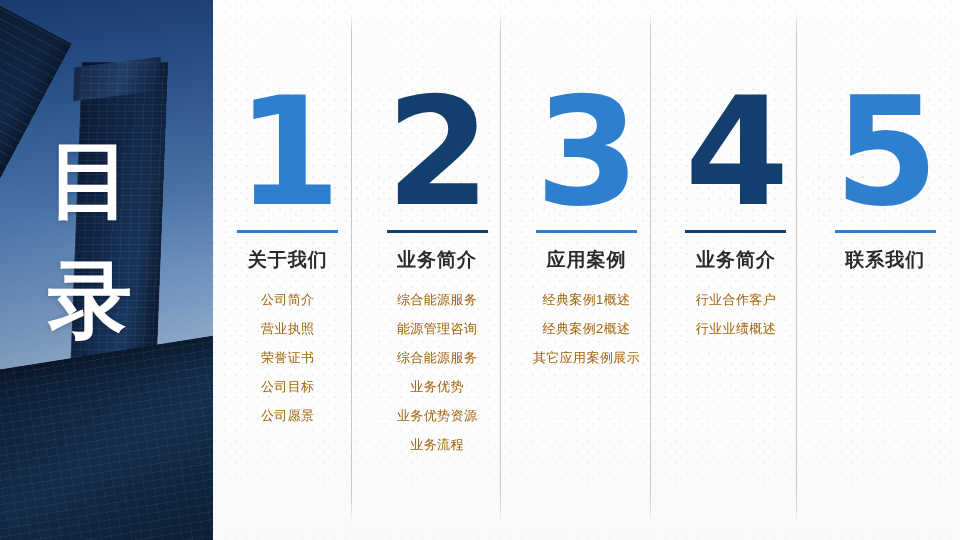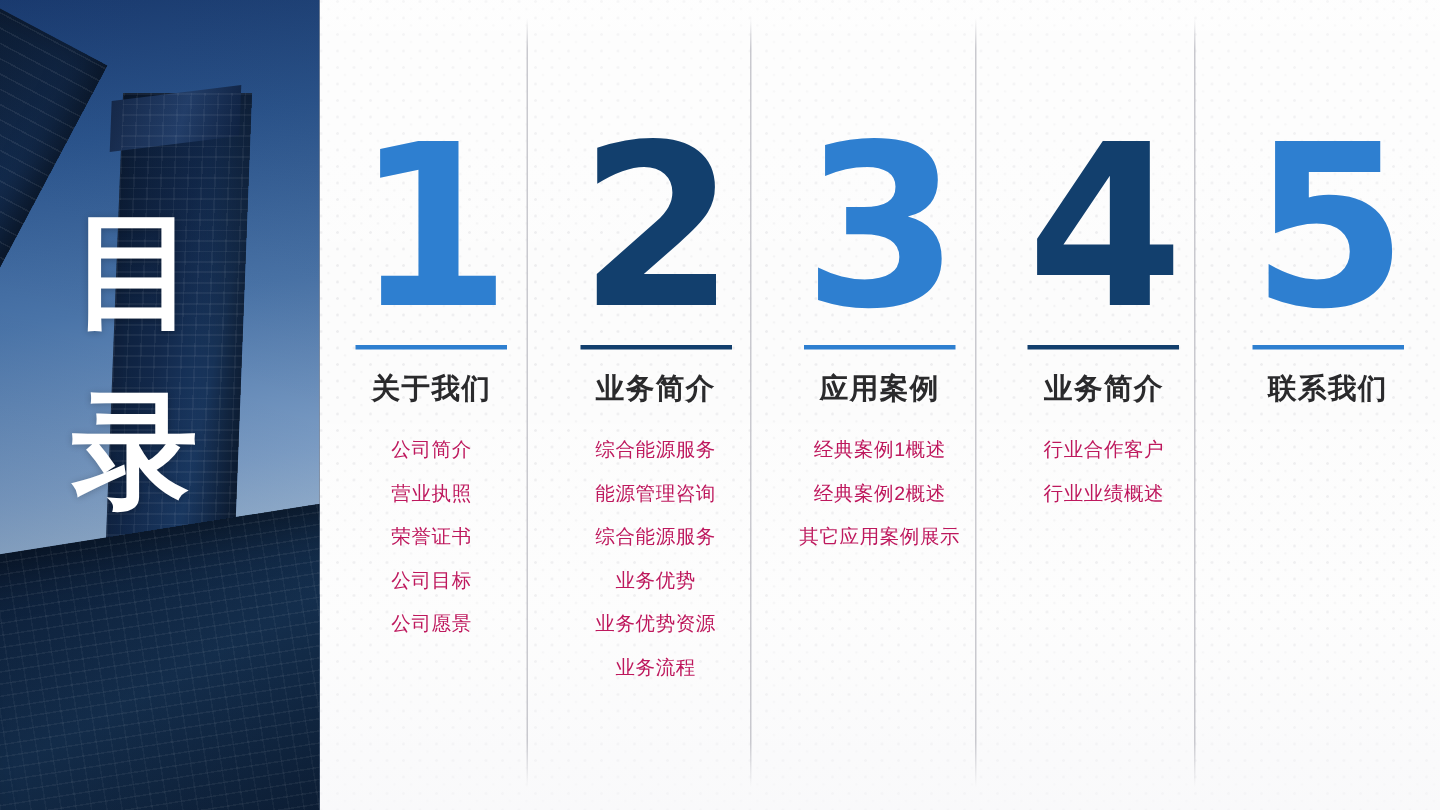--- a/index.html
+++ b/index.html
@@ -230,21 +230,21 @@
     line-height: 22px;
   }
   .items {
     margin-top: 14px;
     display: flex;
     flex-direction: column;
     align-items: center;
   }
   .item {
     font-size: 13px;
-    color: #be185d;
+    color: #a16207;
     line-height: 29px;
     letter-spacing: 0.4px;
     white-space: nowrap;
   }
 </style>
 </head>
 <body>
 
 <div id="slide">
 

